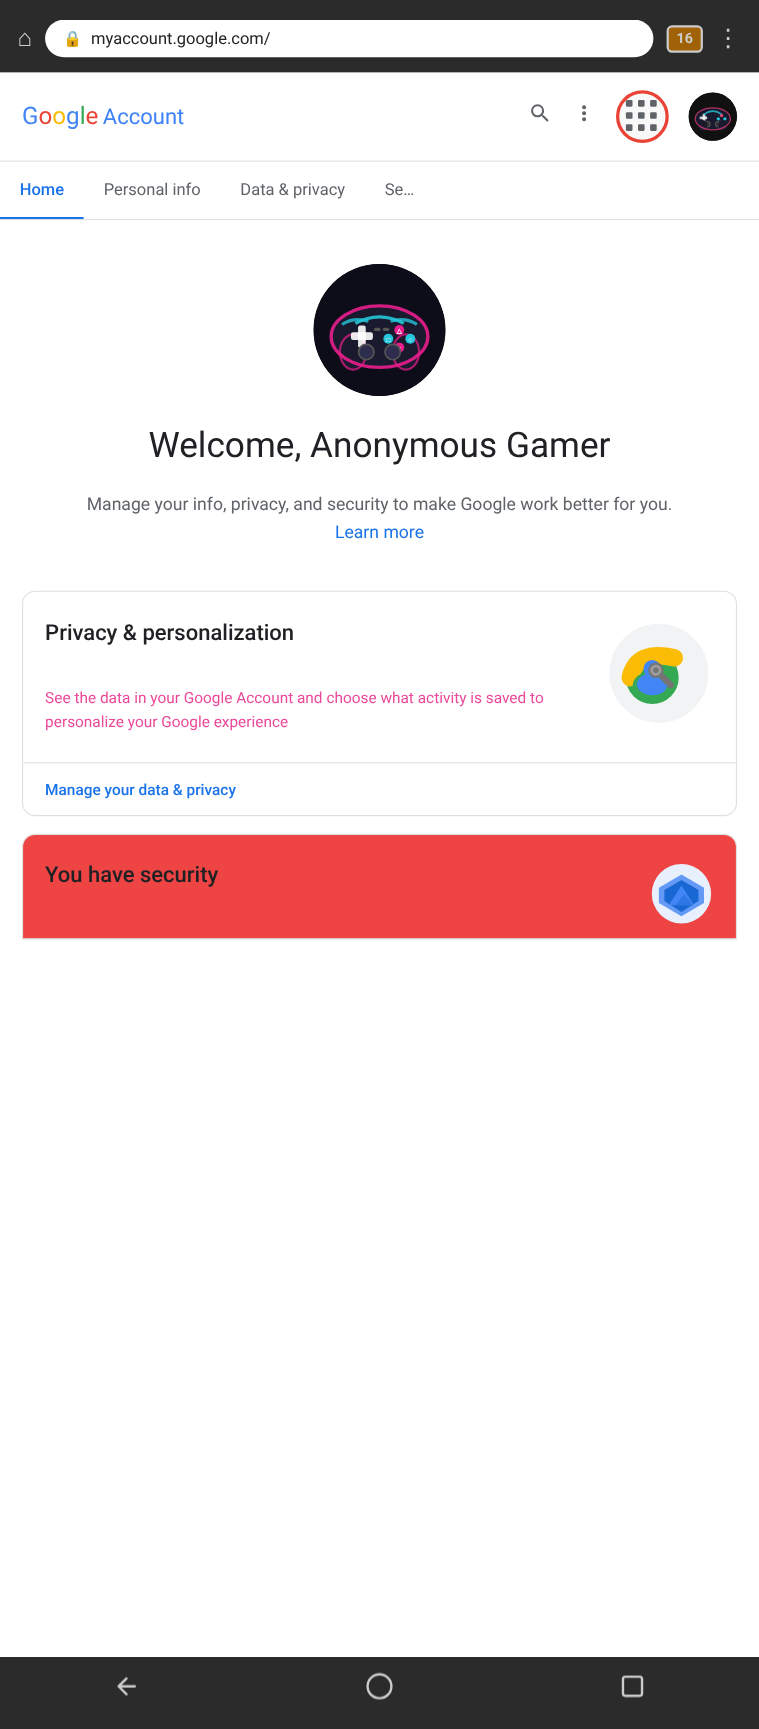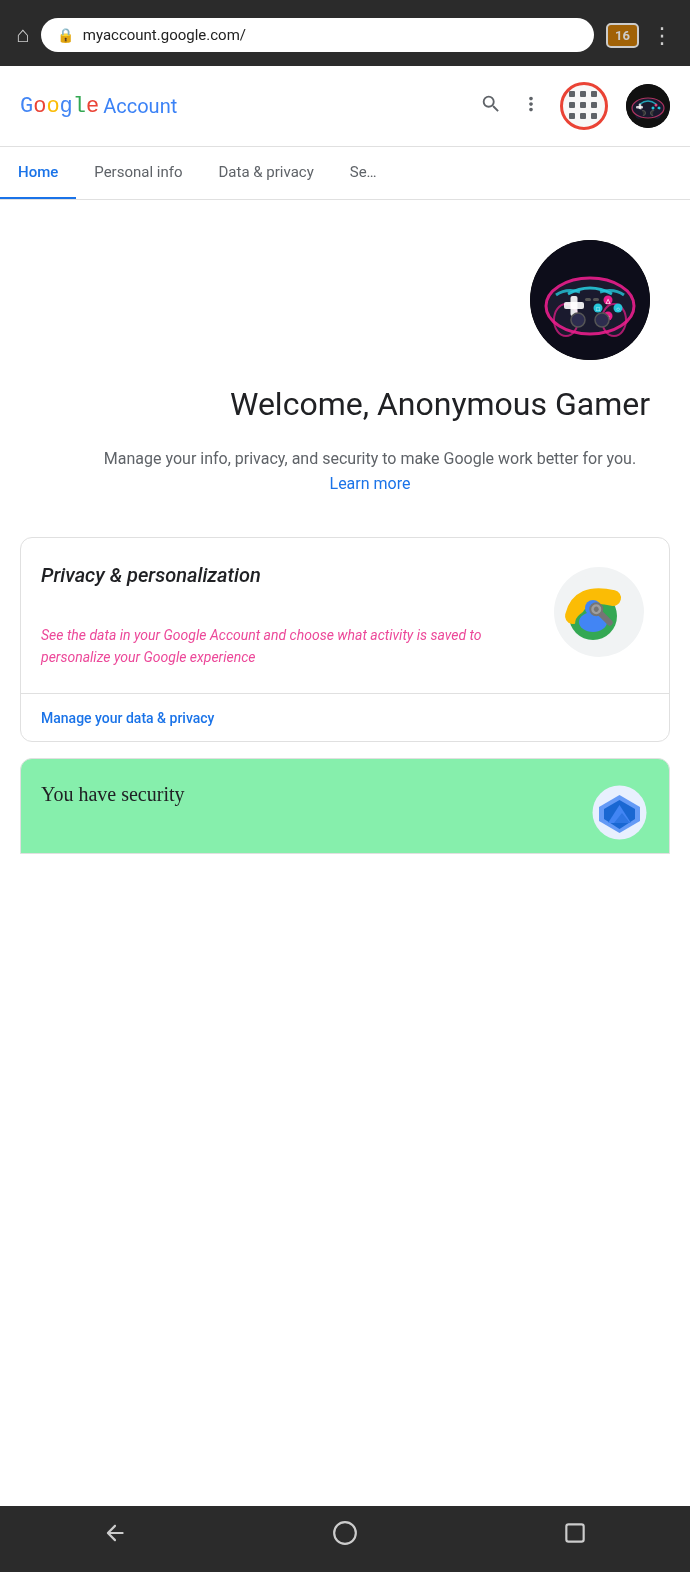--- a/index.html
+++ b/index.html
@@ -63,21 +63,20 @@
       background: #fff;
       padding: 16px 20px;
       display: flex;
       align-items: center;
       border-bottom: 1px solid #e0e0e0;
     }
     .google-logo {
       font-size: 22px;
       font-weight: 400;
       margin-right: 4px;
-      font-family: Liberation Mono, monospace;
     }
     .google-logo .g { color: #4285f4; }
     .google-logo .o1 { color: #ea4335; }
     .google-logo .o2 { color: #fbbc05; }
     .google-logo .g2 { color: #4285f4; }
     .google-logo .l { color: #34a853; }
     .google-logo .e { color: #ea4335; }
     .app-header-title {
       font-size: 20px;
       color: #3b82f6;
@@ -157,21 +156,21 @@
     
     .main-content {
       background: #fff;
       padding: 0 20px 30px;
     }
 
     
     .profile-section {
       display: flex;
       flex-direction: column;
-      align-items: flex-end;
+      align-items: center;
       padding: 40px 20px 30px;
     }
     .profile-avatar {
       width: 120px;
       height: 120px;
       border-radius: 50%;
       background: #000;
       display: flex;
       align-items: center;
       justify-content: center;
@@ -210,21 +209,20 @@
       border: 1px solid #e0e0e0;
       border-radius: 12px;
       margin-bottom: 16px;
       overflow: hidden;
       background: #fff;
     }
     .card-body {
       display: flex;
       padding: 24px 20px;
       align-items: flex-start;
-      font-style: italic;
     }
     .card-text {
       flex: 1;
       padding-right: 16px;
     }
     .card-title {
       font-size: 20px;
       color: #202124;
       font-weight: 500;
       margin-bottom: 12px;
@@ -265,24 +263,23 @@
       display: flex;
       align-items: center;
       justify-content: center;
       position: relative;
     }
 
     
     .security-card {
       border: 1px solid #e0e0e0;
       border-radius: 12px 12px 0 0;
-      background: #86efac;
+      background: #ef4444;
       padding: 24px 20px 10px;
       margin-bottom: 0;
-      font-family: Liberation Serif, serif;
     }
     .security-title {
       font-size: 20px;
       color: #202124;
       font-weight: 500;
       margin-bottom: 8px;
     }
 
     
     .bottom-nav {

